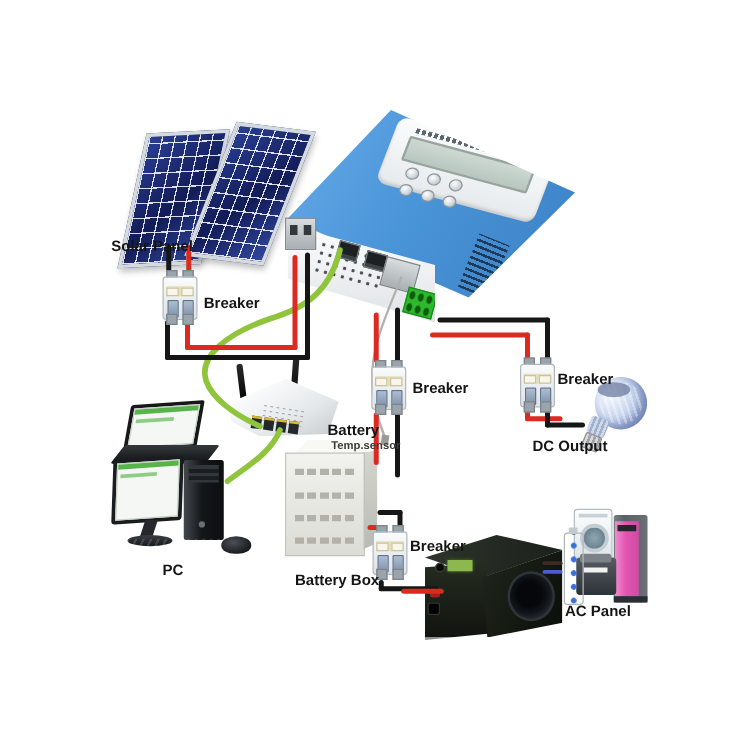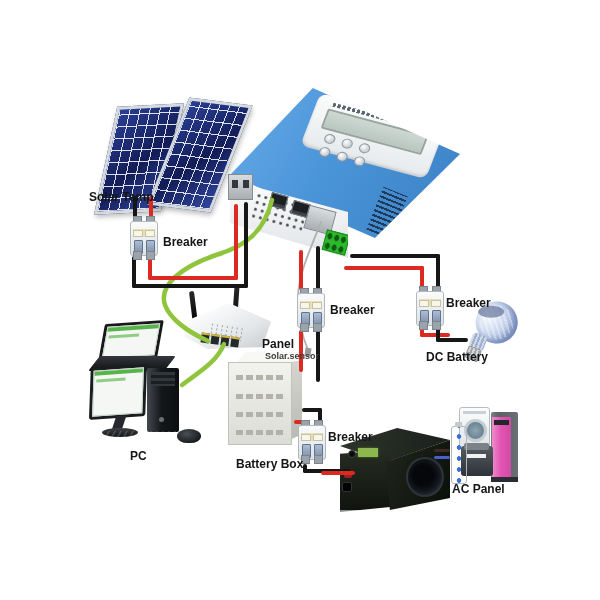--- a/index.html
+++ b/index.html
@@ -396,25 +396,25 @@
         </div>
       <div class="b-toggles">
           <i></i>
           <i></i>
         </div>
     </div>
     <i class="b-term b-b1"></i>
       <i class="b-term b-b2"></i>
   </div>
 
-  <span class="lbl" style="left:89px;top:190px">Solar Temp</span>
+  <span class="lbl" style="left:89px;top:190px">Solar Panel</span>
   <span class="lbl" style="left:163px;top:235px">Breaker</span>
   <span class="lbl" style="left:330px;top:303px">Breaker</span>
   <span class="lbl" style="left:446px;top:296px">Breaker</span>
   <span class="lbl" style="left:328px;top:430px">Breaker</span>
-  <span class="lbl" style="left:262px;top:337px">Panel</span>
-  <span class="lbl small" style="left:265px;top:351px">Solar.sensor</span>
+  <span class="lbl" style="left:262px;top:337px">Battery</span>
+  <span class="lbl small" style="left:265px;top:351px">Temp.sensor</span>
   <span class="lbl" style="left:236px;top:457px">Battery Box</span>
   <span class="lbl" style="left:130px;top:449px">PC</span>
-  <span class="lbl" style="left:426px;top:350px">DC Battery</span>
+  <span class="lbl" style="left:426px;top:350px">DC Output</span>
   <span class="lbl" style="left:452px;top:482px">AC Panel</span>
 
 </div>
 
 </body></html>

